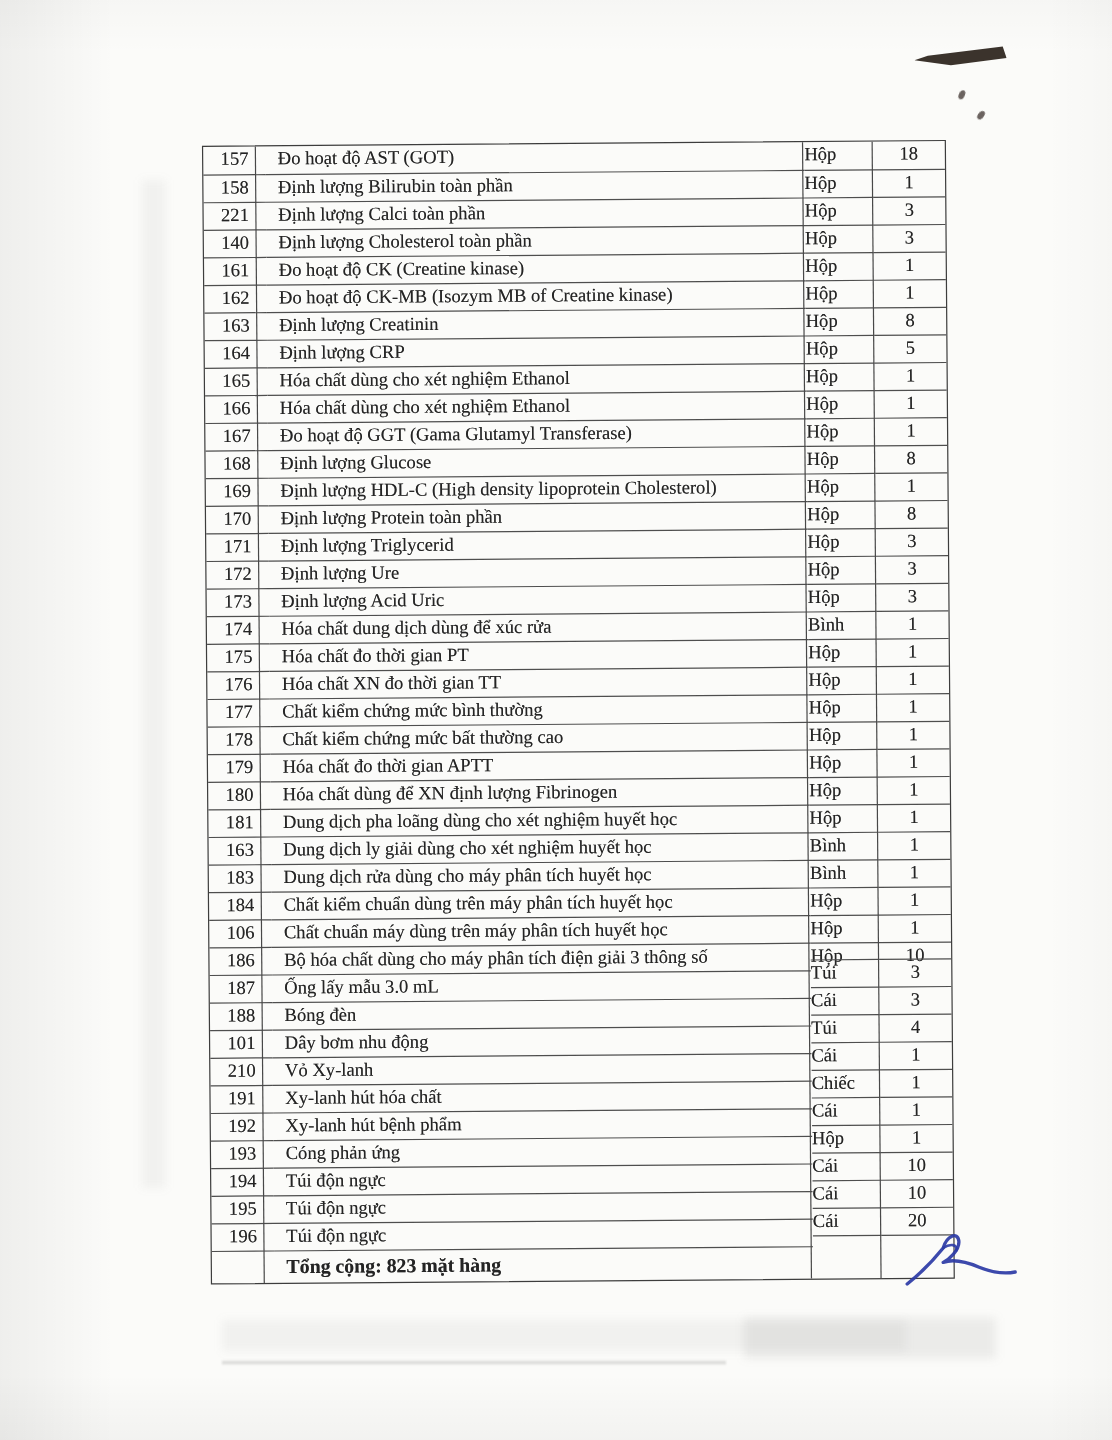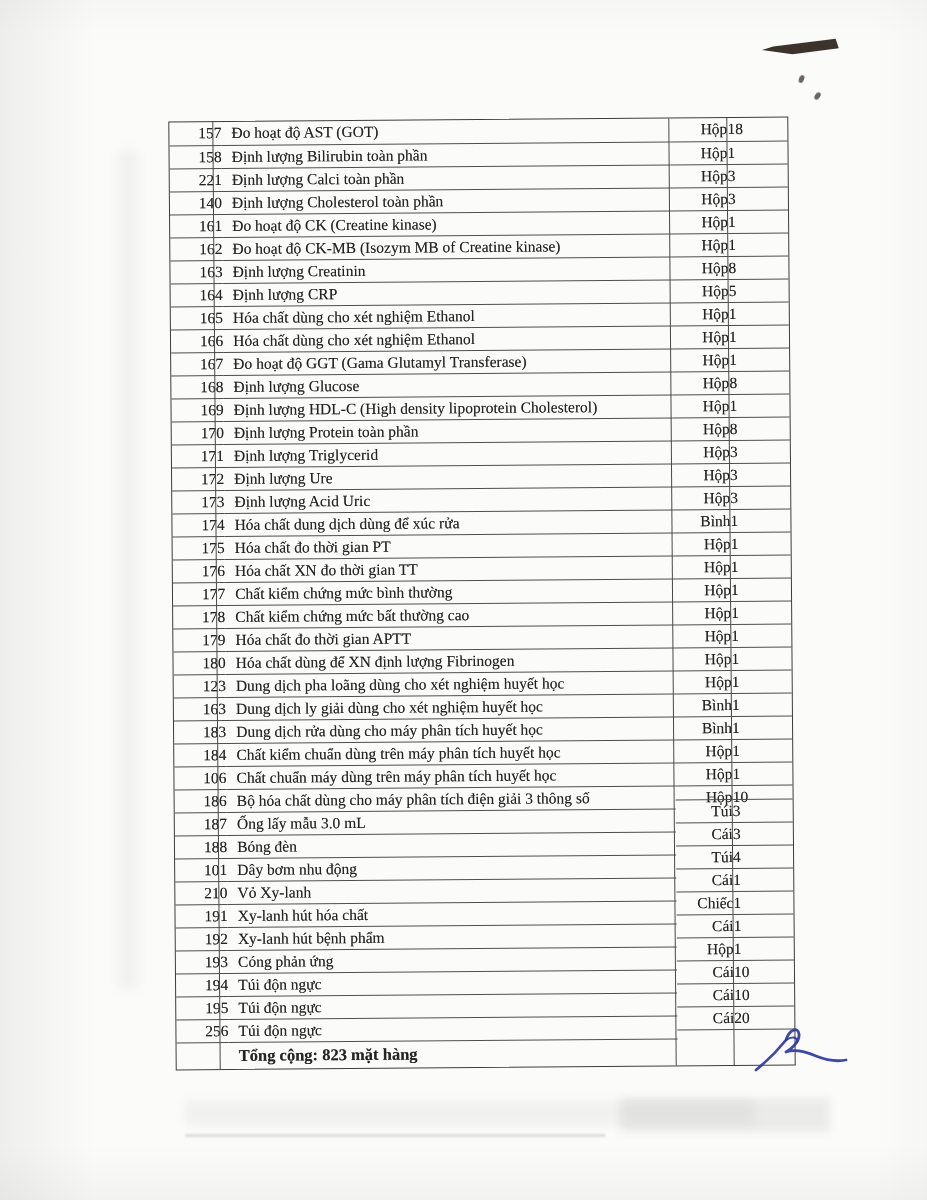--- a/index.html
+++ b/index.html
@@ -21,24 +21,24 @@
     box-sizing:content-box;
     background:transparent;
   }
   .rows{position:absolute; inset:0;}
   .trow{display:flex; height:23px; position:relative;}
   .trow.total-row{height:27px;}
   .cell{box-sizing:border-box; height:100%; overflow:visible;
         font-size:15.5px; line-height:22px; white-space:nowrap;
         text-shadow:0 0 .5px rgba(45,45,45,.55);}
   .trow:not(:first-child) .cell{border-top:1.3px solid #4e4e4e;}
-  .c-no  {width:53px;  text-align:right;}
+  .c-no  {width:53px;  text-align:center;}
   .c-name{width:456px; padding-left:10px;}
-  .c-unit{width:58px;  text-align:right;}
-  .c-qty {width:61px;  text-align:left;}
+  .c-unit{width:58px;  text-align:left;}
+  .c-qty {width:61px;  text-align:center;}
   
   .trow.shift .c-unit, .trow.shift .c-qty{transform:translateY(-9px);}
   .total-row .c-name{font-weight:bold; font-size:16.5px; line-height:26px;}
   
   .vline{position:absolute; top:0; bottom:0; width:1.4px; background:#484848;}
   .vline.v1{left:43px;} .vline.v2{left:499px;} .vline.v3{left:557px;}
   
   .corner-fold{
     position:absolute; left:762px; top:34px; width:80px; height:26px;
     background:#3b332c; filter:blur(.5px);
@@ -206,21 +206,21 @@
     <div class="cell c-unit">Hộp</div>
     <div class="cell c-qty">1</div>
   </div>
         <div class="trow">
     <div class="cell c-no">180</div>
     <div class="cell c-name">Hóa chất dùng để XN định lượng Fibrinogen</div>
     <div class="cell c-unit">Hộp</div>
     <div class="cell c-qty">1</div>
   </div>
         <div class="trow">
-    <div class="cell c-no">123</div>
+    <div class="cell c-no">181</div>
     <div class="cell c-name">Dung dịch pha loãng dùng cho xét nghiệm huyết học</div>
     <div class="cell c-unit">Hộp</div>
     <div class="cell c-qty">1</div>
   </div>
         <div class="trow">
     <div class="cell c-no">163</div>
     <div class="cell c-name">Dung dịch ly giải dùng cho xét nghiệm huyết học</div>
     <div class="cell c-unit">Bình</div>
     <div class="cell c-qty">1</div>
   </div>
@@ -296,21 +296,21 @@
     <div class="cell c-unit">Cái</div>
     <div class="cell c-qty">10</div>
   </div>
         <div class="trow shift">
     <div class="cell c-no">195</div>
     <div class="cell c-name">Túi độn ngực</div>
     <div class="cell c-unit">Cái</div>
     <div class="cell c-qty">10</div>
   </div>
         <div class="trow shift">
-    <div class="cell c-no">256</div>
+    <div class="cell c-no">196</div>
     <div class="cell c-name">Túi độn ngực</div>
     <div class="cell c-unit">Cái</div>
     <div class="cell c-qty">20</div>
   </div>
         <div class="trow total-row shift">
     <div class="cell c-no"></div>
     <div class="cell c-name">Tổng cộng: 823 mặt hàng</div>
     <div class="cell c-unit"></div>
     <div class="cell c-qty"></div>
   </div>

